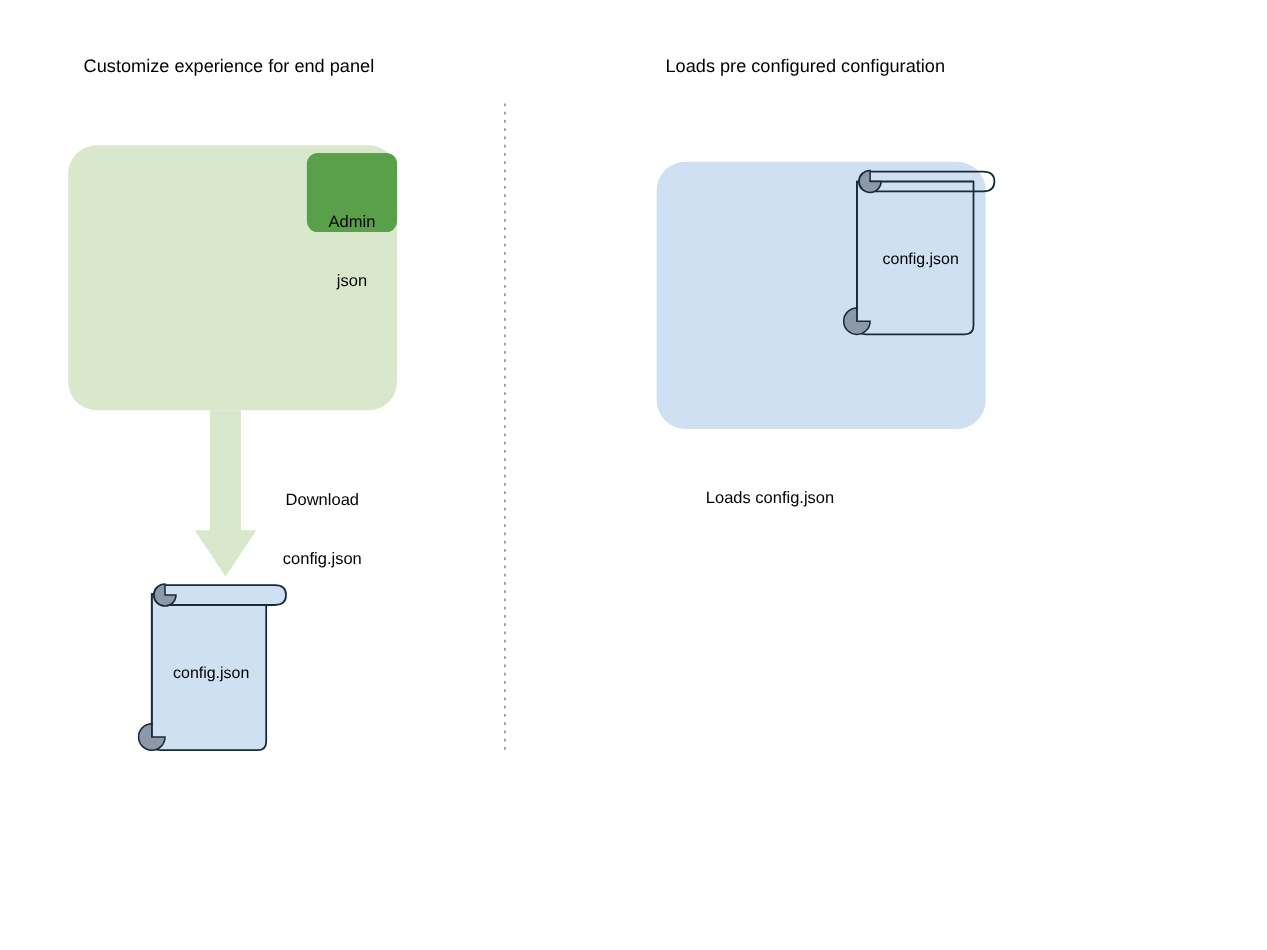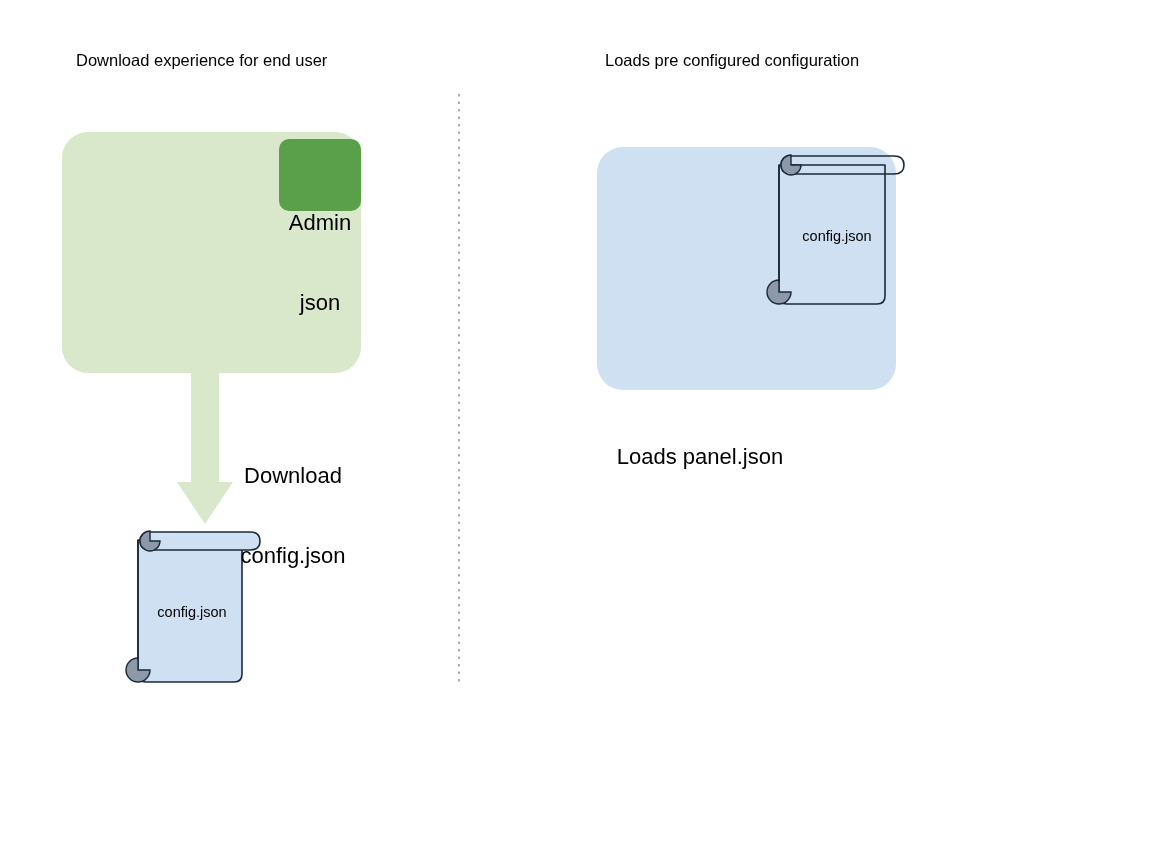--- a/index.html
+++ b/index.html
@@ -30,21 +30,21 @@
   .txt {
     position: absolute;
     white-space: pre;
     line-height: 1.22;
   }
   .title {
     font-size: 16.5px;
     color: #000;
   }
   .label-lg {
-    font-size: 22px;
+    font-size: 15px;
     color: #000;
   }
   .label-doc {
     font-size: 14.5px;
     color: #000;
   }
   .center {
     text-align: center;
     transform: translateX(-50%);
   }
@@ -111,35 +111,35 @@
 
       <path d="M 791 165 L 801 165 A 10 10 0 1 1 791 155 Z" fill="#8d99a8" stroke="#1a2a3a" stroke-width="1.4"></path>
 
       <path d="M 779 292 L 791 292 A 12 12 0 1 1 779 280 Z" fill="#8d99a8" stroke="#1a2a3a" stroke-width="1.4"></path>
 
       <line x1="779" y1="165" x2="779" y2="282" stroke="#1a2a3a" stroke-width="1.6"></line>
     </g>
 
   </svg>
 
-  <div class="txt title" style="left:76px; top:50px;">Download experience for end user</div>
+  <div class="txt title" style="left:76px; top:50px;">Customize experience for end panel</div>
 
   <div class="txt title" style="left:605px; top:50px;">Loads pre configured configuration</div>
 
   <div class="txt label-lg center" style="left:320px; top:156px; width:100px;">
     <div>Admin</div>
     <div>json</div>
   </div>
 
 
   <div class="txt label-lg center" style="left:293px; top:409px; width:180px;">
     <div>Download</div>
     <div>config.json</div>
   </div>
 
   <div class="txt label-doc center" style="left:192px; top:604px; width:140px;">config.json</div>
 
 
   <div class="txt label-doc center" style="left:837px; top:228px; width:140px;">config.json</div>
 
-  <div class="txt label-lg center" style="left:700px; top:444px; width:280px;">Loads panel.json</div>
+  <div class="txt label-lg center" style="left:700px; top:444px; width:280px;">Loads config.json</div>
 
 </div>
 
 </body></html>

